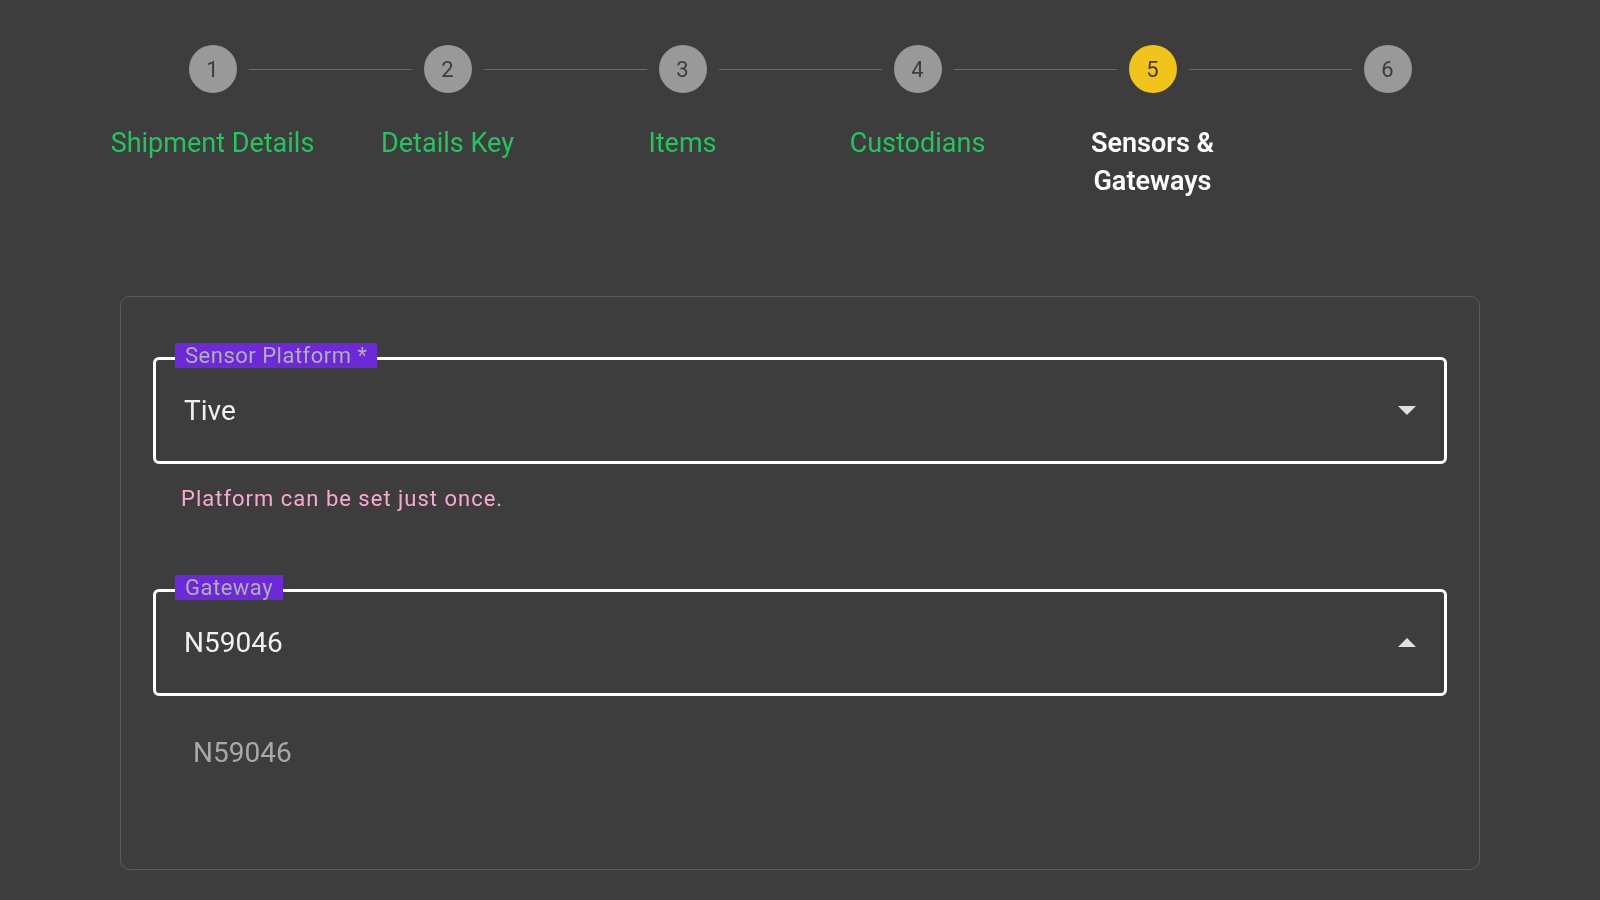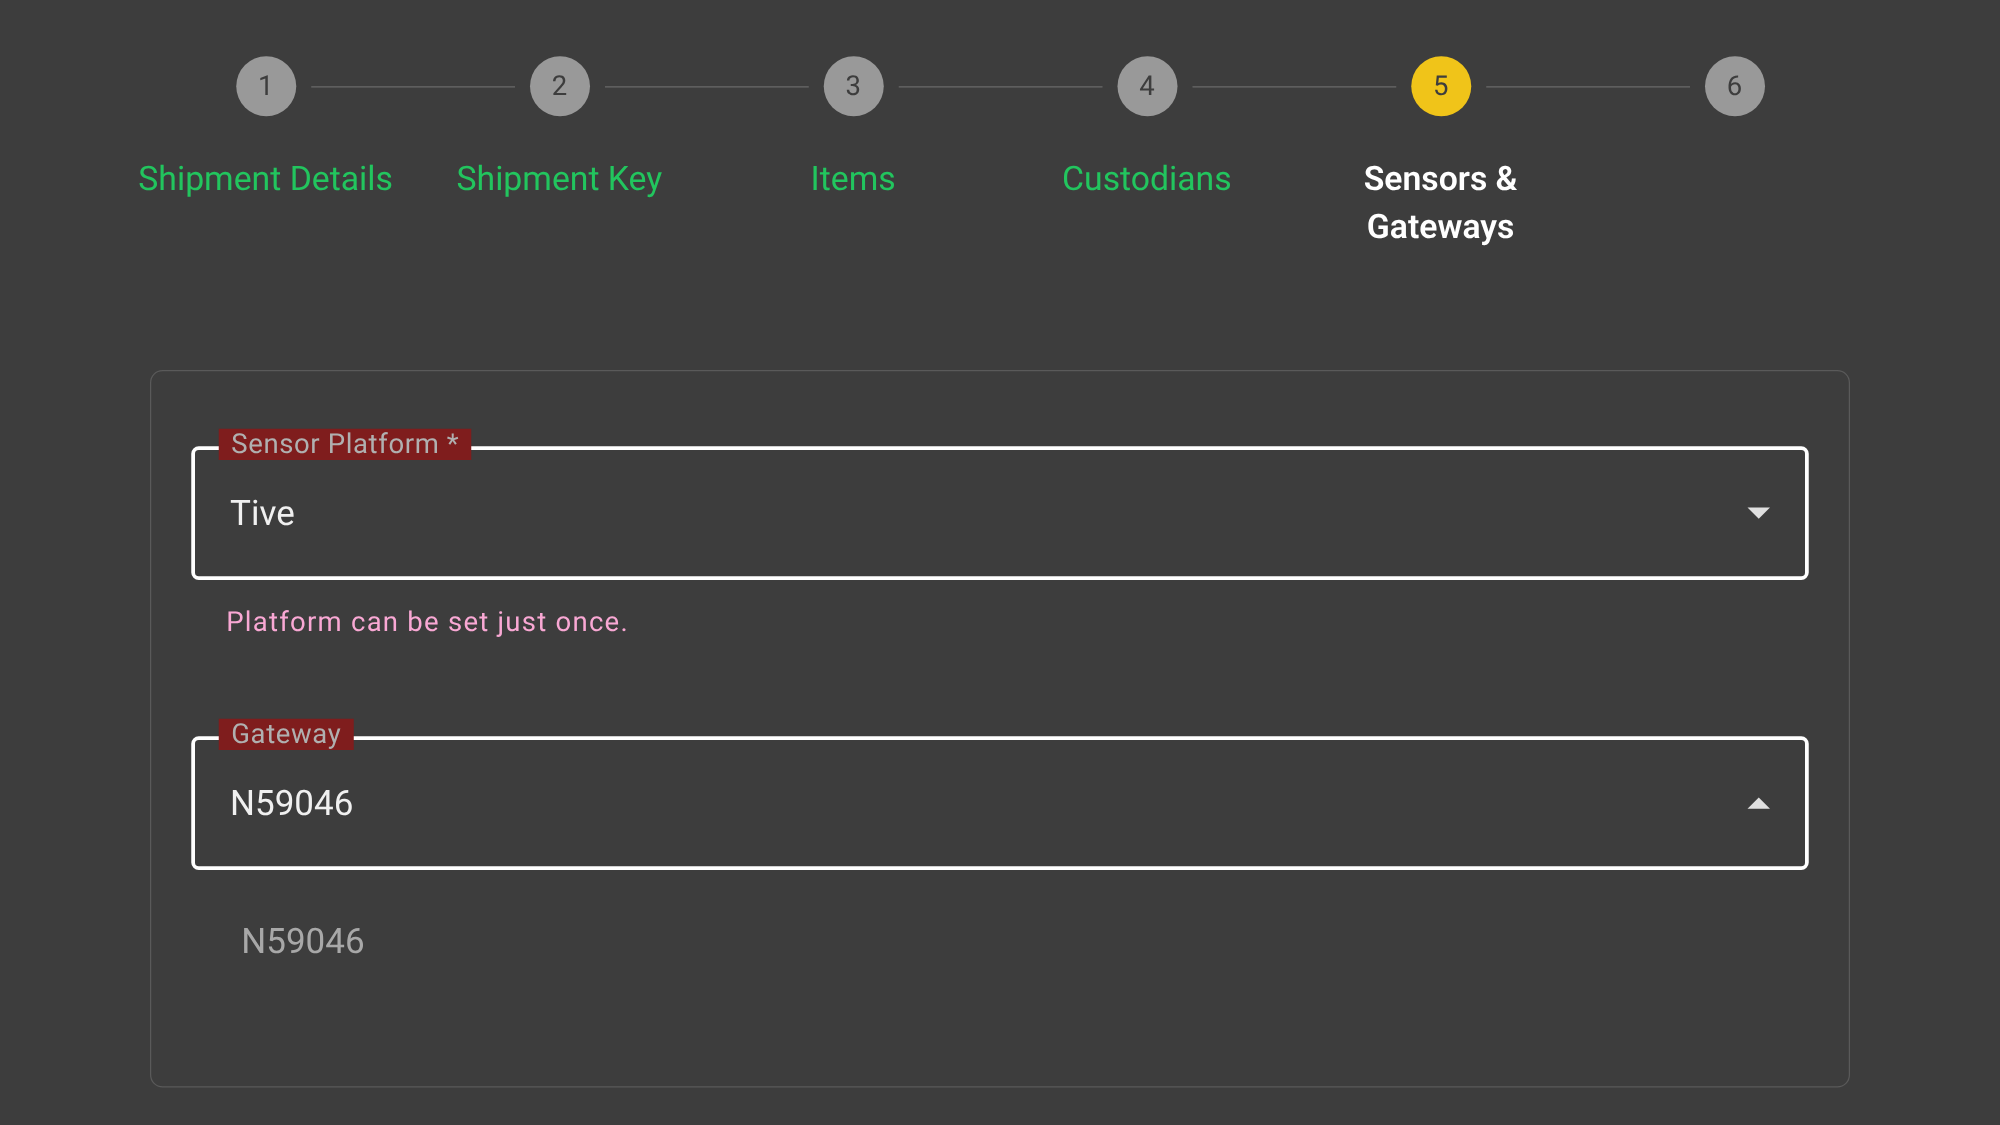--- a/index.html
+++ b/index.html
@@ -93,21 +93,21 @@
       padding: 34px 28px;
       display: flex;
       align-items: center;
       justify-content: space-between;
       cursor: pointer;
     }
     .field-label {
       position: absolute;
       top: -14px;
       left: 22px;
-      background-color: #7f1d1d;
+      background-color: #6d28d9;
       padding: 0 10px;
       font-size: 22px;
       color: #b0b0b0;
       letter-spacing: 0.5px;
     }
     .field-value {
       font-size: 28px;
       color: #f0f0f0;
     }
     .dropdown-arrow {
@@ -150,21 +150,21 @@
 <body>
 
 <div class="stepper">
   <div class="step">
     <div class="step-circle">1</div>
     <div class="step-label">Shipment Details</div>
     <div class="step-connector"></div>
   </div>
   <div class="step">
     <div class="step-circle">2</div>
-    <div class="step-label">Shipment Key</div>
+    <div class="step-label">Details Key</div>
     <div class="step-connector"></div>
   </div>
   <div class="step">
     <div class="step-circle">3</div>
     <div class="step-label">Items</div>
     <div class="step-connector"></div>
   </div>
   <div class="step">
     <div class="step-circle">4</div>
     <div class="step-label">Custodians</div>

